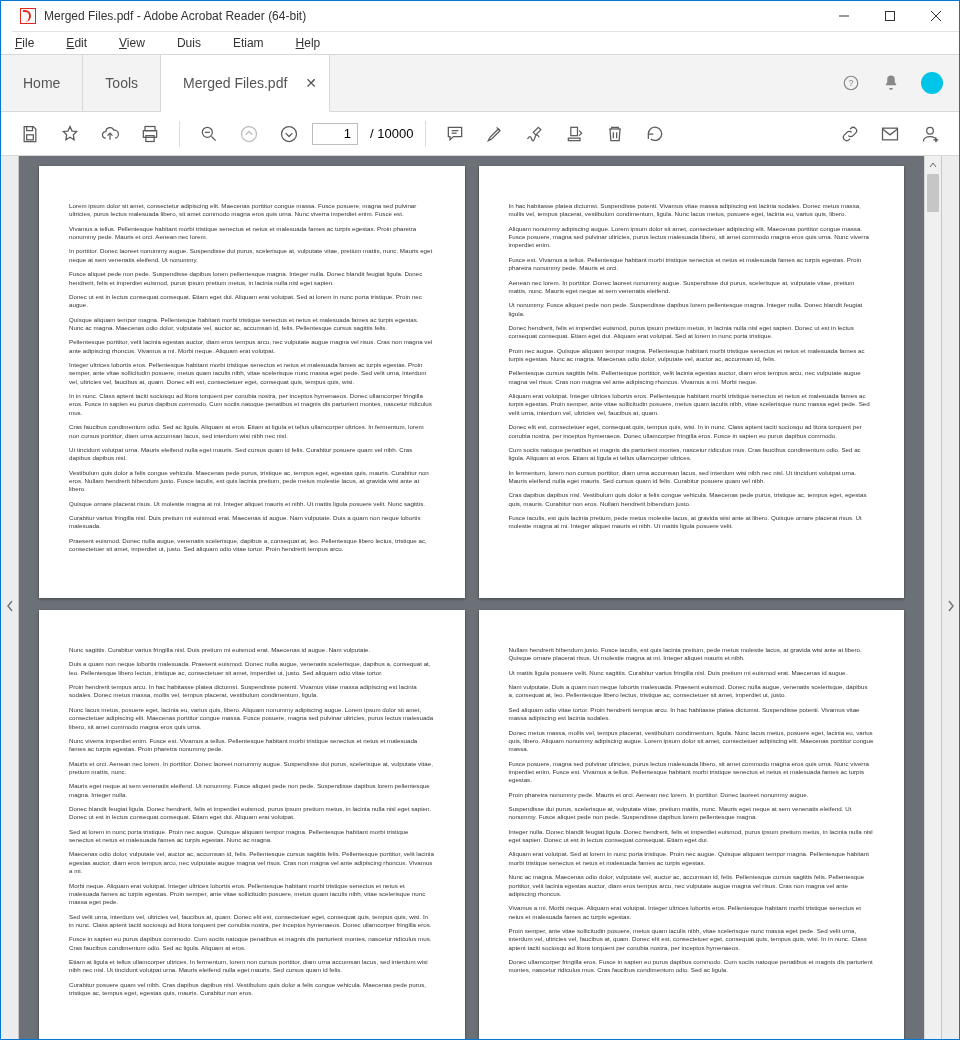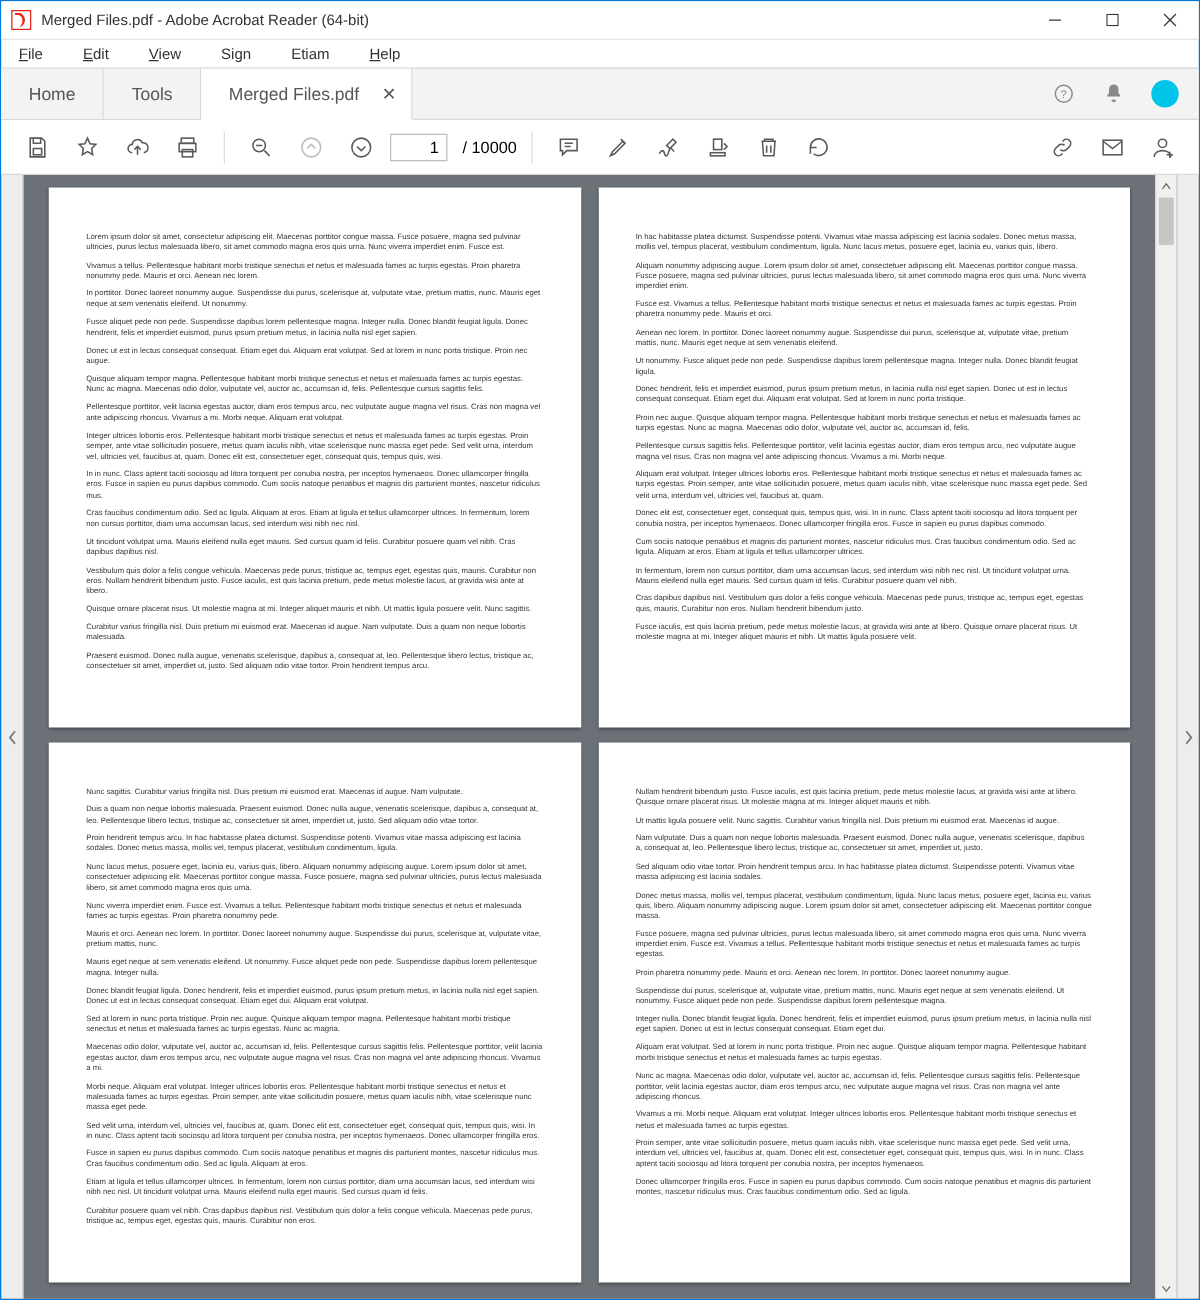--- a/index.html
+++ b/index.html
@@ -13,20 +13,21 @@
     height: 1040px;
     border: 1px solid #0078d7;
   }
   
   .titlebar {
     height: 31px;
     display: flex;
     align-items: center;
     background: #fff;
     border-bottom: 1px solid #e4e4e4;
+    margin-left: 11px;
   }
   .titlebar .app-icon {
     width: 16px; height: 16px;
     margin: 0 8px;
     background: #fff;
     border: 1px solid #e1251b;
     position: relative;
   }
   .titlebar .app-icon::after {
     content: "";
@@ -59,21 +60,21 @@
     gap: 16px;
     font-size: 12px;
     color: #333;
   }
   .menubar .menu-item {
     padding: 2px 8px;
   }
   .menubar .menu-item u { text-decoration: underline; }
   
   .tabbar {
-    height: 42px;
+    height: 58px;
     display: flex;
     align-items: stretch;
     background: #f3f3f3;
     border-top: 1px solid #d8d8d8;
     border-bottom: 1px solid #d8d8d8;
     position: relative;
   }
   .tab {
     display: flex;
     align-items: center;
@@ -228,21 +229,21 @@
           <line x1="10" y1="0" x2="0" y2="10" stroke="#333"></line>
         </svg>
     </div>
   </div>
 </div>
 
 <div class="menubar">
   <div class="menu-item"><span><u>F</u>ile</span></div>
   <div class="menu-item"><span><u>E</u>dit</span></div>
   <div class="menu-item"><span><u>V</u>iew</span></div>
-  <div class="menu-item">Sign</div>
+  <div class="menu-item">Duis</div>
   <div class="menu-item">Etiam</div>
   <div class="menu-item"><span><u>H</u>elp</span></div>
 </div>
 
 <div class="tabbar">
   <div class="tab home">
       <span>Home</span>
     </div>
   <div class="tab tools">
       <span>Tools</span>

